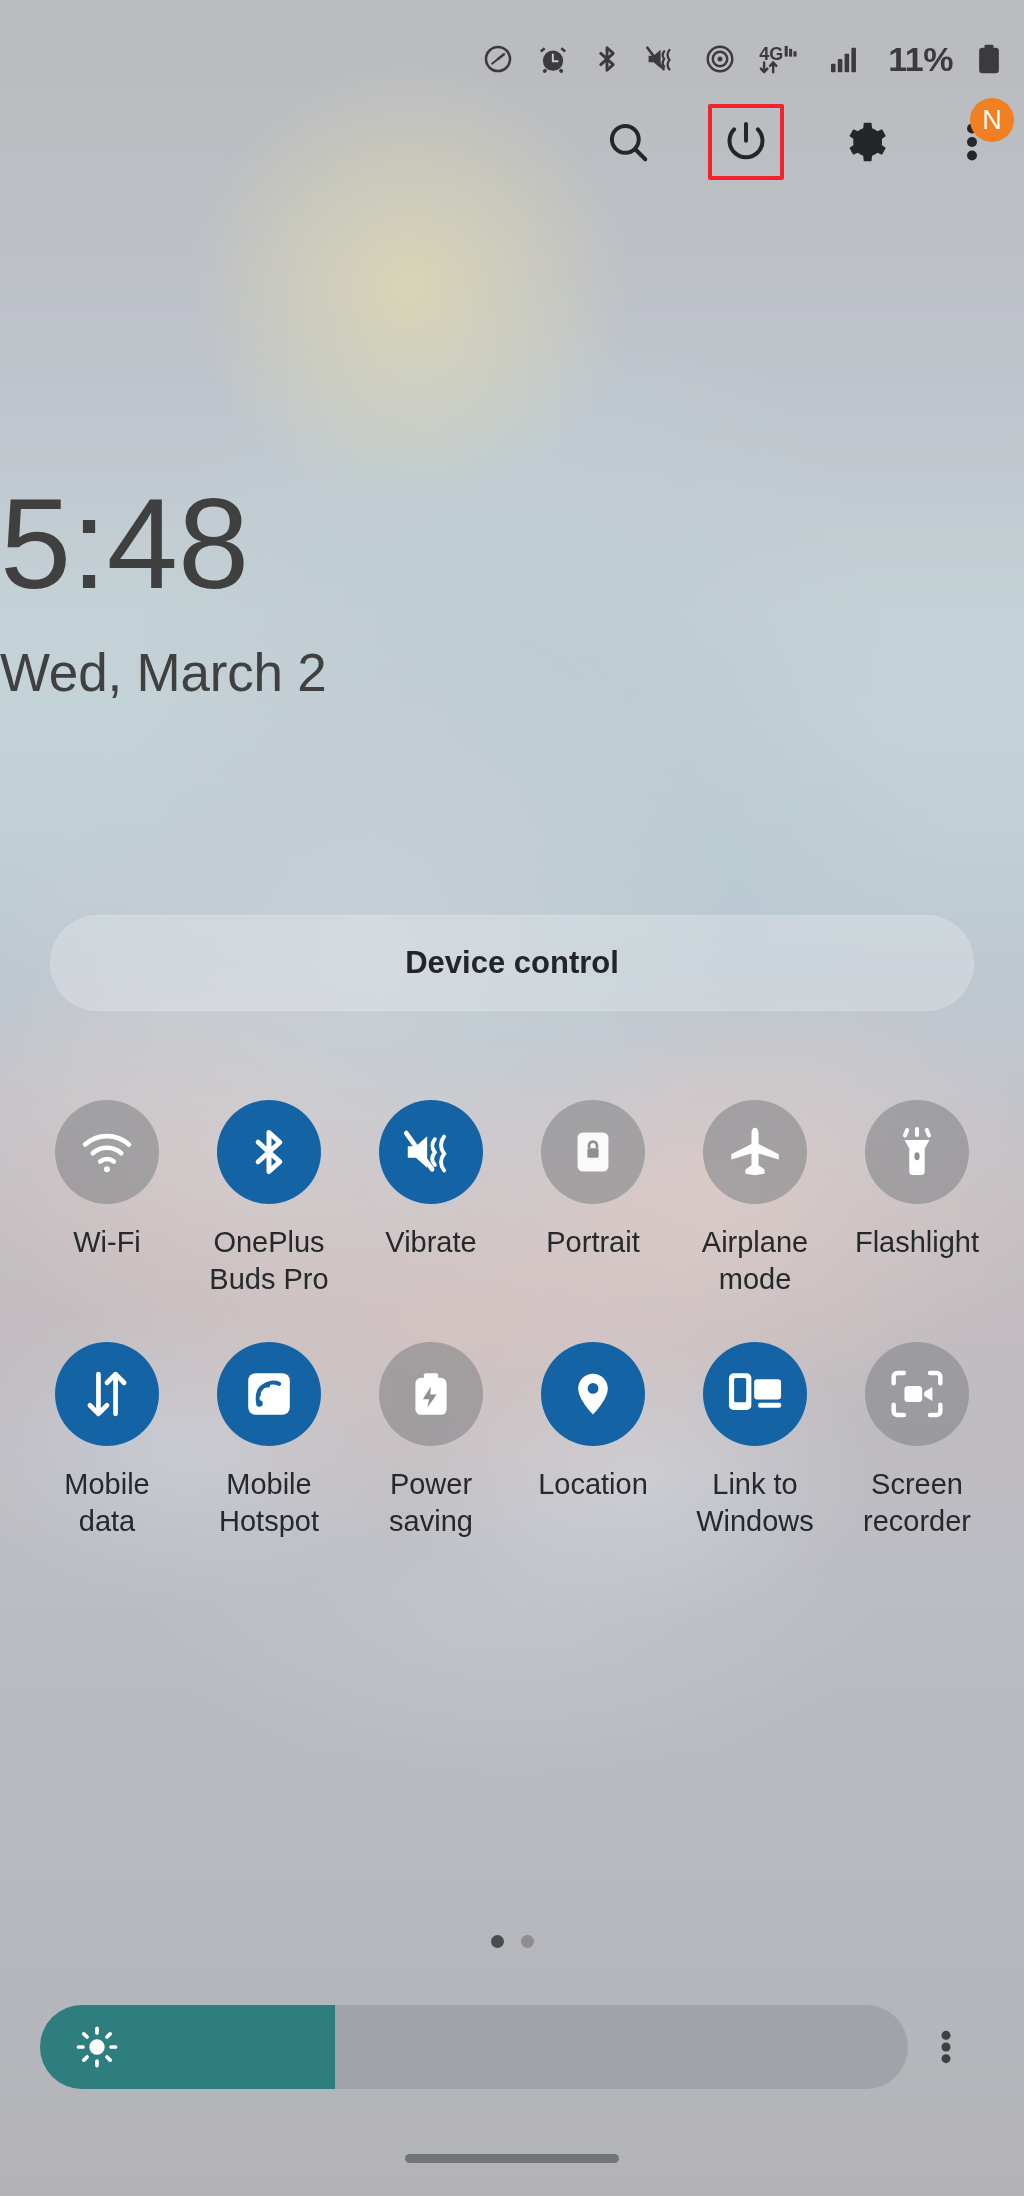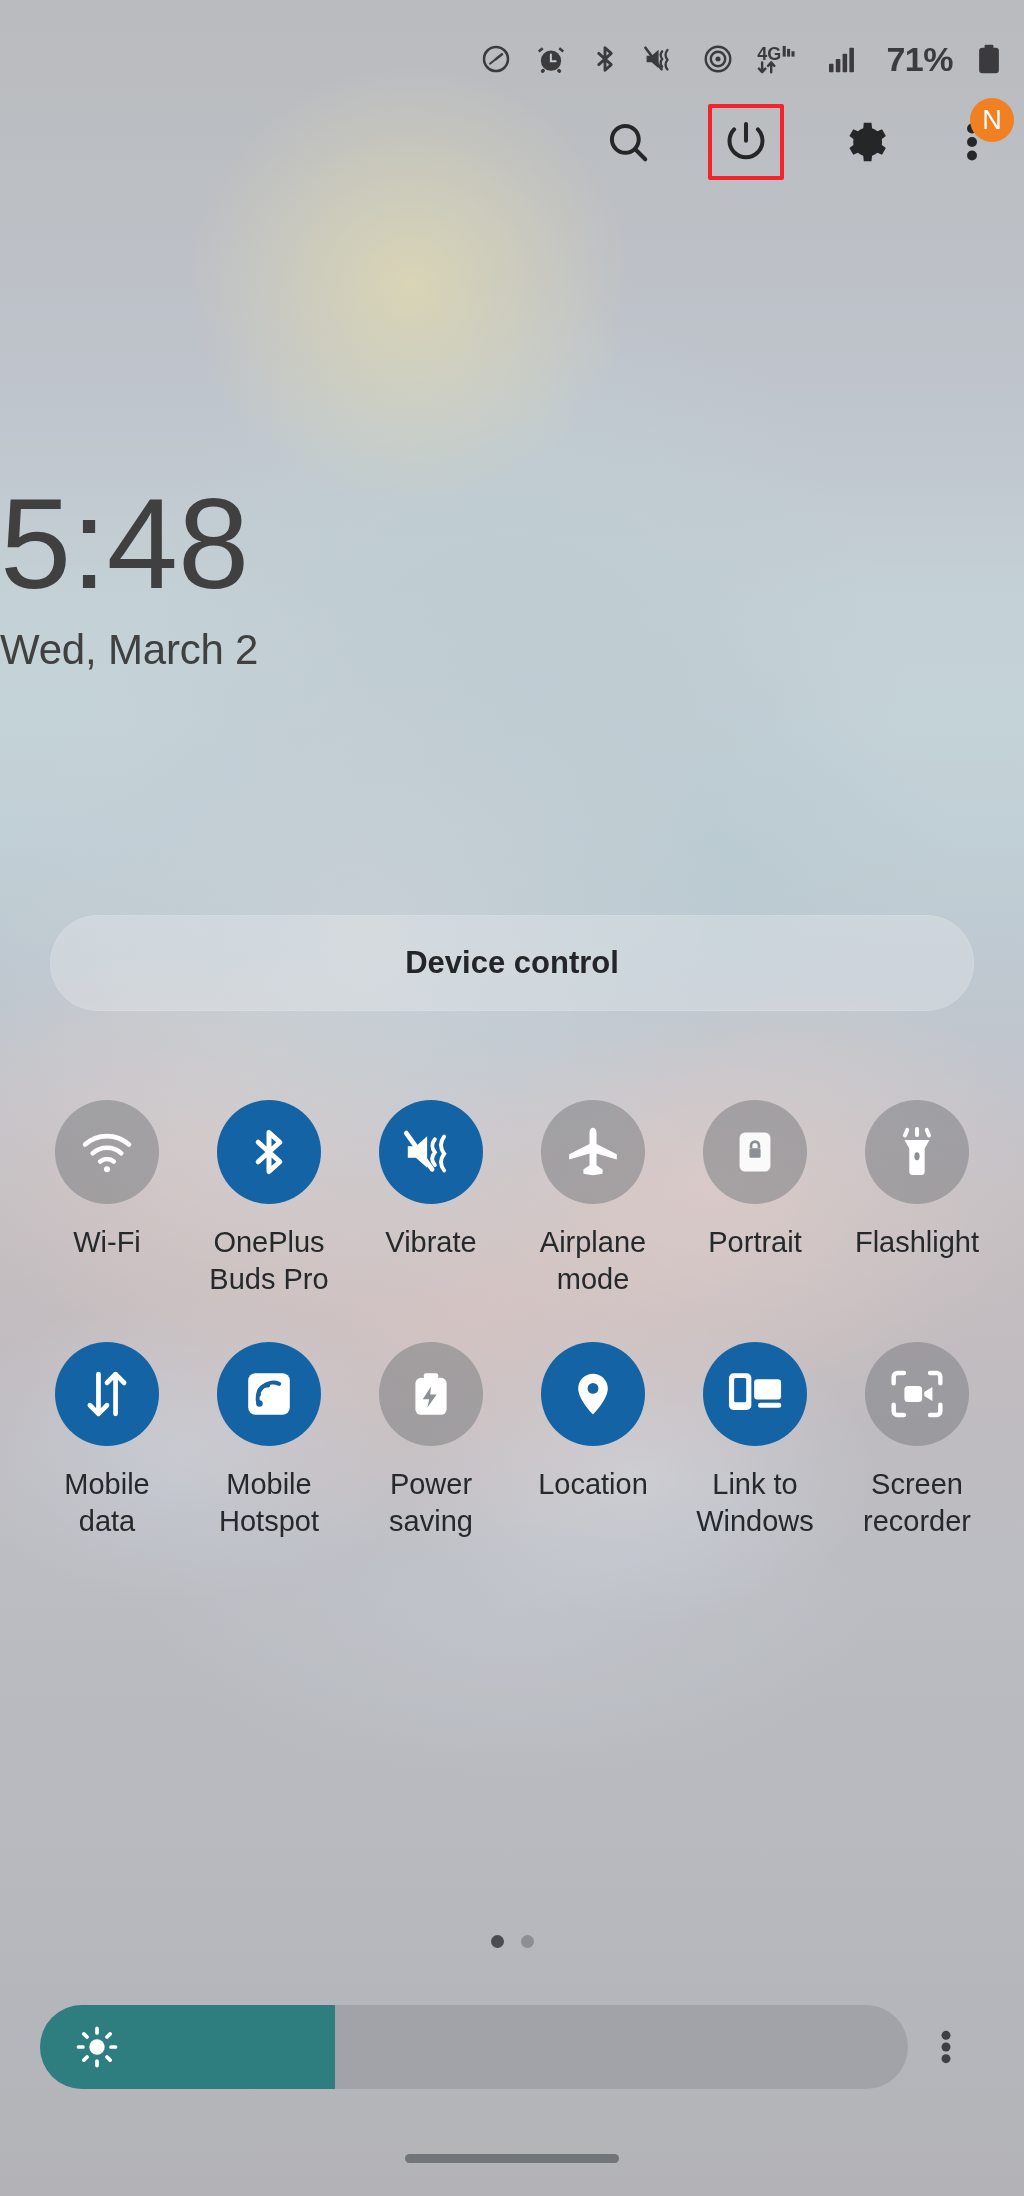--- a/index.html
+++ b/index.html
@@ -93,21 +93,21 @@
   
   #clock-area {
     position: absolute; top: 480px; left: 0; right: 8px;
     color: #404040;
   }
   #clock-time {
     font-size: 128px; font-weight: 300; line-height: 1;
     letter-spacing: 0px;
   }
   #clock-date {
-    font-size: 42px; font-weight: 400; margin-top: 18px;
+    font-size: 53px; font-weight: 400; margin-top: 34px;
     letter-spacing: -0.2px;
   }
 
   
   #pill-row {
     position: absolute; top: 915px; left: 50px; right: 50px;
     display: flex; 
   }
   .pill {
     flex: 1; height: 96px; border-radius: 48px;
@@ -226,21 +226,21 @@
       <path d="M10.4 21.9v-7.2M8 17.2l2.4-2.7 2.4 2.7" stroke="#3b3b3d" stroke-width="1.8" fill="none" stroke-linecap="round" stroke-linejoin="round"></path>
     </svg>
 
     <svg class="sb-ico" width="34" height="32" viewBox="0 0 24 24" fill="#3b3b3d">
       <rect x="1.5" y="15.5" width="3.4" height="6.5" rx="0.6"></rect>
       <rect x="6.6" y="12" width="3.4" height="10" rx="0.6"></rect>
       <rect x="11.7" y="8" width="3.4" height="14" rx="0.6"></rect>
       <rect x="16.8" y="3.6" width="3.4" height="18.4" rx="0.6"></rect>
     </svg>
 
-    <span id="battery-pct">71%</span>
+    <span id="battery-pct">11%</span>
 
     <svg class="sb-ico" width="26" height="32" viewBox="0 0 18 24" fill="#3b3b3d">
       <rect x="5.6" y="1.4" width="6.8" height="2.6" rx="1"></rect>
       <rect x="1.6" y="3.6" width="14.8" height="19" rx="2.4"></rect>
     </svg>
   </div>
 
   <div id="headerbar">
     <div class="hdr-btn" title="Search">
       <svg width="46" height="46" viewBox="0 0 24 24" fill="none" stroke="#242628" stroke-width="2.1" stroke-linecap="round">
@@ -313,37 +313,37 @@
           <path d="M17 5.4c-1.7 2.1-1.7 4.7 0 6.7-1.7 2.1-1.7 4.6 0 6.6" stroke="#ffffff" stroke-width="2" fill="none" stroke-linecap="round"></path>
           <path d="M21.8 4c-2.1 2.8-2.1 6.1 0 8.9-2.1 2.8-2.1 5.9 0 8.6" stroke="#ffffff" stroke-width="2" fill="none" stroke-linecap="round"></path>
           <path d="M2.2 2.2 L15.6 21" stroke="#ffffff" stroke-width="2.4" stroke-linecap="round"></path>
         </svg>
       </div>
       <div class="tile-label">Vibrate</div>
     </div>
 
     <div class="tile">
       <div class="tile-circle off">
-        <svg width="56" height="56" viewBox="0 0 24 24" fill="#ffffff">
-          <path d="M12 1.6c-.9 0-1.5.9-1.5 2.1v4.9L1.8 13v2.2l8.7-2.6v5.1l-2.6 1.8v1.8L12 22l4.1-.7v-1.8l-2.6-1.8v-5.1l8.7 2.6V13l-8.7-4.4V3.7c0-1.2-.6-2.1-1.5-2.1z"></path>
-        </svg>
-      </div>
-      <div class="tile-label">Airplane
-mode</div>
-    </div>
-
-    <div class="tile">
-      <div class="tile-circle off">
         <svg width="50" height="56" viewBox="0 0 24 24" fill="#ffffff">
           <rect x="4.6" y="2.6" width="14.8" height="18.8" rx="2.6" opacity="0.95"></rect>
           <rect x="9.3" y="10.2" width="5.4" height="4.6" rx="0.8" fill="#8c8f93"></rect>
           <path d="M10.1 10.2V8.9a1.9 1.9 0 0 1 3.8 0v1.3" stroke="#8c8f93" stroke-width="1.3" fill="none"></path>
         </svg>
       </div>
       <div class="tile-label">Portrait</div>
+    </div>
+
+    <div class="tile">
+      <div class="tile-circle off">
+        <svg width="56" height="56" viewBox="0 0 24 24" fill="#ffffff">
+          <path d="M12 1.6c-.9 0-1.5.9-1.5 2.1v4.9L1.8 13v2.2l8.7-2.6v5.1l-2.6 1.8v1.8L12 22l4.1-.7v-1.8l-2.6-1.8v-5.1l8.7 2.6V13l-8.7-4.4V3.7c0-1.2-.6-2.1-1.5-2.1z"></path>
+        </svg>
+      </div>
+      <div class="tile-label">Airplane
+mode</div>
     </div>
 
     <div class="tile">
       <div class="tile-circle off">
         <svg width="50" height="58" viewBox="0 0 24 24" fill="#ffffff">
           <path d="M7.3 1.4 6.2 4.1M12 .9v2.9M16.7 1.4l1.1 2.7" stroke="#ffffff" stroke-width="1.9" stroke-linecap="round" fill="none"></path>
           <path d="M6 6.2h12l-2.3 4.1v11.2a1.5 1.5 0 0 1-1.5 1.5h-4.4a1.5 1.5 0 0 1-1.5-1.5V10.3z"></path>
           <ellipse cx="12" cy="14" rx="1.25" ry="1.9" fill="#8c8f93"></ellipse>
         </svg>
       </div>

